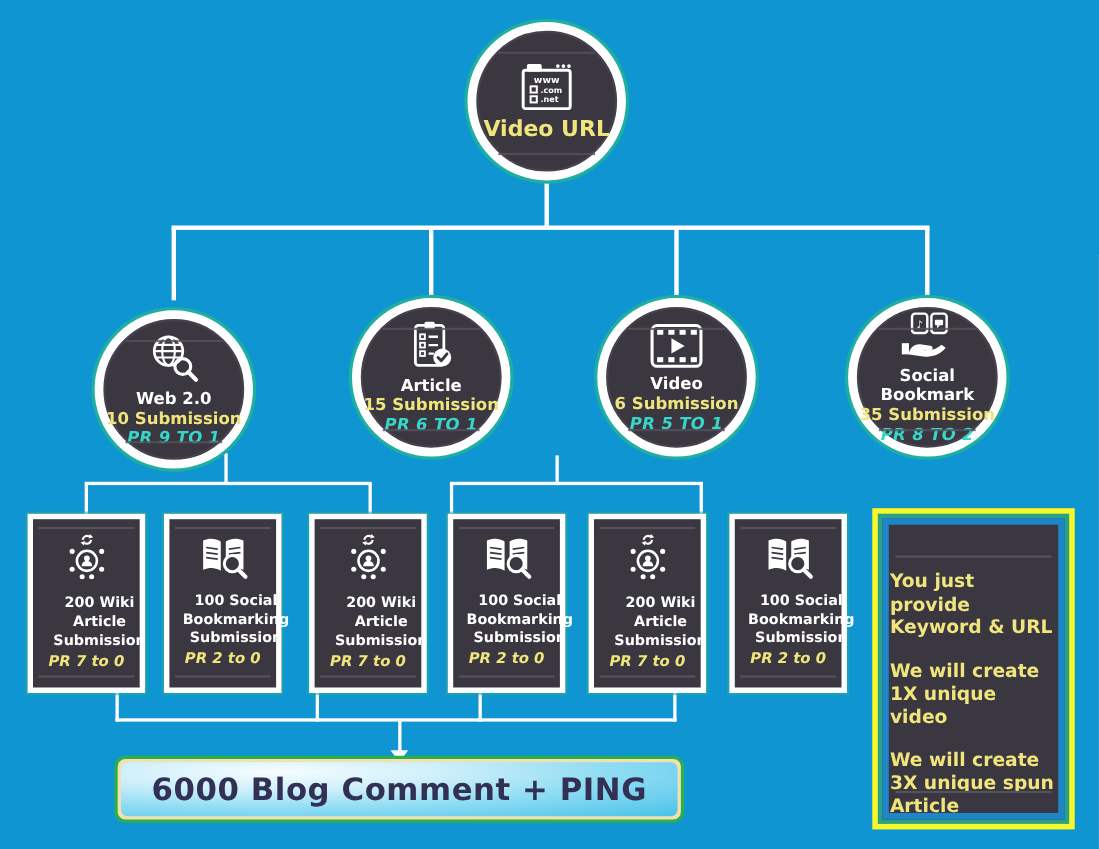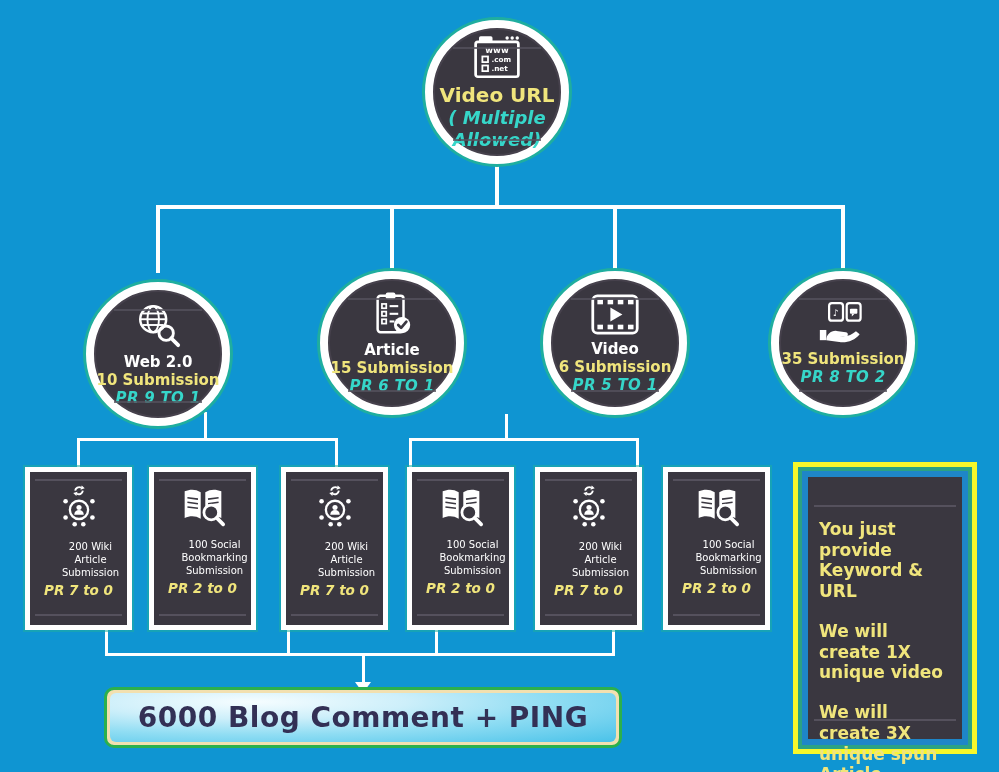--- a/index.html
+++ b/index.html
@@ -34,28 +34,28 @@
   .c-subm{font-size:15px;font-weight:bold;color:var(--c-yellow);}
   .c-pr{font-size:15px;font-weight:bold;font-style:italic;color:var(--c-teal);letter-spacing:.3px;}
 
   
   .box{position:absolute;top:467px;width:107px;height:163px;background:var(--c-node);
     border:5px solid #fff;box-shadow:0 0 0 2px rgba(31,174,159,.55);
     display:flex;flex-direction:column;align-items:center;text-align:center;padding-top:12px;}
   .box::before,.box::after{content:"";position:absolute;left:5%;width:90%;height:2px;background:var(--c-sep);}
   .box::before{top:7px;}
   .box::after{bottom:9px;}
-  .b-text{margin-top:10px;font-size:10px;font-weight:normal;color:var(--c-white);line-height:1.32;white-space:pre-line;margin-left:24px;}
+  .b-text{margin-top:10px;font-size:13px;font-weight:bold;color:var(--c-white);line-height:1.32;white-space:pre-line;margin-left:24px;}
   .b-pr{font-size:13.5px;font-weight:bold;font-style:italic;color:var(--c-yellow);margin-top:2px;}
 
   
   .info{position:absolute;left:793px;top:462px;width:184px;height:292px;
     border:5px solid var(--c-info-yellow);background:var(--c-info-green);padding:4px;}
   .info-mid{width:100%;height:100%;border:6px solid var(--c-info-blue);
-    background:var(--c-node);position:relative;padding:42px 11px 0;}
+    background:var(--c-node);position:relative;padding:42px 1px 0;}
   .info-mid::before,.info-mid::after{content:"";position:absolute;left:4%;width:92%;height:2px;background:var(--c-sep);}
   .info-mid::before{top:28px;}
   .info-mid::after{bottom:18px;}
   .info-mid p{color:var(--c-yellow);font-size:17px;font-weight:bold;line-height:1.22;margin-bottom:19px;}
 
   
   .banner{position:absolute;left:104px;top:687px;width:518px;height:61px;
     border:3px solid var(--c-banner-green);border-radius:10px;
     background:var(--c-banner-cream);padding:3px;}
   .banner-inner{width:100%;height:100%;border-radius:6px;
@@ -104,21 +104,20 @@
           <circle cx="36.5" cy="3.6" r="1.5" fill="#fff"></circle>
           <circle cx="41" cy="3.6" r="1.5" fill="#fff"></circle>
         <text x="23" y="17" text-anchor="middle" font-size="7.5" font-weight="bold" fill="#fff">www</text>
         <rect x="10" y="20" width="5" height="5" fill="none" stroke="#fff" stroke-width="1.6"></rect>
         <text x="18" y="25" font-size="6.5" font-weight="bold" fill="#fff">.com</text>
         <rect x="10" y="28" width="5" height="5" fill="none" stroke="#fff" stroke-width="1.6"></rect>
         <text x="18" y="33" font-size="6.5" font-weight="bold" fill="#fff">.net</text>
       </svg>
     </span>
     <div class="c-title">Video URL</div>
-    <div class="c-sub">( Multiple Allowed)</div>
   </div>
 
   <div class="circle" style="left:86px;top:282px;">
     <span class="icon">
       <svg viewBox="0 0 50 50" width="48" height="48">
         <circle cx="20" cy="19" r="13.5" fill="none" stroke="#fff" stroke-width="2.6"></circle>
         <ellipse cx="20" cy="19" rx="6" ry="13.5" fill="none" stroke="#fff" stroke-width="2"></ellipse>
         <line x1="9" y1="13" x2="31" y2="13" stroke="#fff" stroke-width="2"></line>
         <line x1="6.5" y1="19" x2="33.5" y2="19" stroke="#fff" stroke-width="2"></line>
         <line x1="9" y1="25" x2="31" y2="25" stroke="#fff" stroke-width="2"></line>
@@ -176,20 +175,21 @@
       <svg viewBox="0 0 54 48" width="50" height="45">
         <rect x="12" y="2" width="15" height="19" rx="3" fill="none" stroke="#fff" stroke-width="2.4"></rect>
         <text x="19.5" y="16" text-anchor="middle" font-size="10" font-weight="bold" fill="#fff">♪</text>
         <rect x="31" y="2" width="15" height="19" rx="3" fill="none" stroke="#fff" stroke-width="2.4"></rect>
         <rect x="34.5" y="8" width="8" height="5.5" rx="1" fill="#fff"></rect>
         <path d="M36.5,13.5 l0,3 l3,-3 Z" fill="#fff"></path>
         <rect x="2" y="31" width="7" height="11" fill="#fff"></rect>
         <path d="M9,42 c0,-6 5,-10.5 11,-10 l10,1.5 c3.2,.5 3,4.8 -.5,4.6 l-7,-.6 c8,1.6 13.5,-.8 18.5,-5 l4,3 c-5.5,7 -14,9.6 -22,8.5 l-14,-2 Z" fill="#fff"></path>
       </svg>
     </span>
+    <div class="c-name">Social Bookmark</div>
     <div class="c-subm">35 Submission</div>
     <div class="c-pr">PR 8 TO 2</div>
   </div>
 
   <div class="box" style="left:25px;">
     <span class="icon">
       <svg viewBox="0 0 48 48" width="46" height="46">
         <circle cx="24" cy="27" r="9.5" fill="none" stroke="#fff" stroke-width="2.4"></circle>
         <circle cx="24" cy="24.5" r="2.7" fill="#fff"></circle>
         <path d="M19,32 c0,-3 2.2,-4.8 5,-4.8 c2.8,0 5,1.8 5,4.8 Z" fill="#fff"></path>

